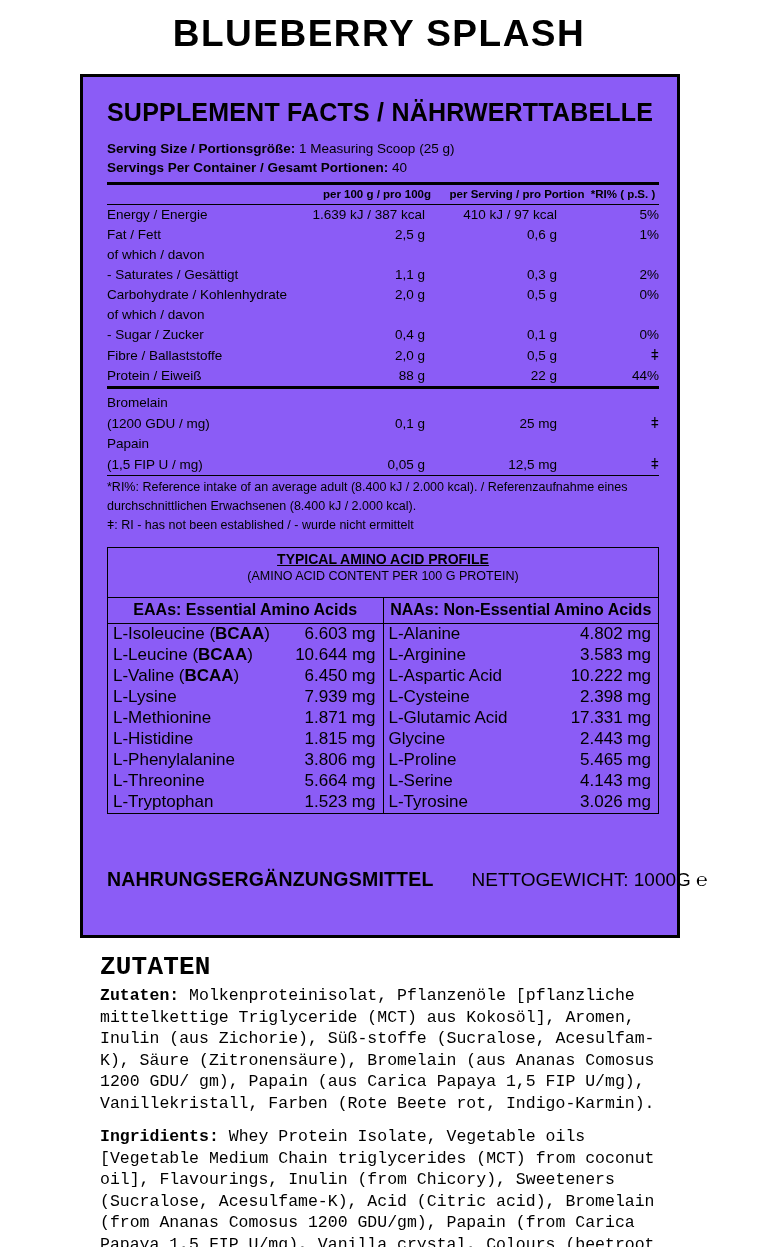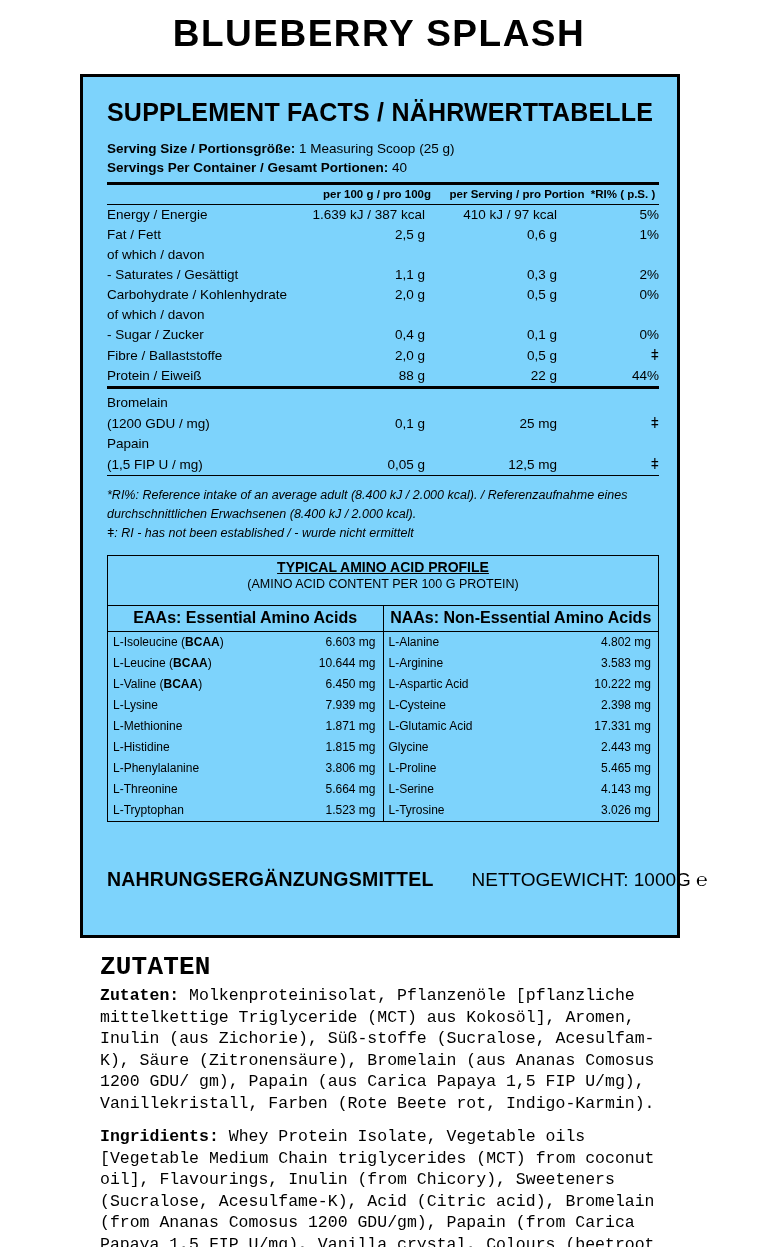--- a/index.html
+++ b/index.html
@@ -38,21 +38,21 @@
 
   
   .facts-panel {
     position: absolute;
     left: 80px;
     top: 74px;
     width: 600px;
     height: 864px;
     border: 3px solid #000;
     box-sizing: border-box;
-    background: #7dd3fc;
+    background: #8b5cf6;
   }
   .panel-inner {
     position: absolute;
     left: 24px;
     top: 0;
     width: 552px;
   }
 
   .facts-heading {
     font-size: 25px;
@@ -102,25 +102,24 @@
   .rule-bot-thin  { border-bottom: 1.5px solid #000; }
   .rule-double-top {
     border-top: 3px solid #000;
   }
   .gap-row td { height: 4px; padding: 0 !important; }
 
   .sym { font-size: 14px; }
 
   
   .footnotes {
-    margin-top: 10px;
+    margin-top: 2px;
     font-size: 12.5px;
     line-height: 19px;
     width: 552px;
-    font-style: italic;
   }
 
   
   .amino-wrap {
     margin-top: 12px;
     width: 552px;
     border: 1.5px solid #000;
     box-sizing: border-box;
   }
   .amino-title {
@@ -152,21 +151,21 @@
   table.amino th.left-head  { border-right: 1.5px solid #000; }
   table.amino td.cellgroup {
     padding: 0;
     vertical-align: top;
   }
   table.amino td.left-col { border-right: 1.5px solid #000; }
   .aa-row {
     display: flex;
     justify-content: space-between;
     padding: 2px 7px 3px 5px;
-    font-size: 12px;
+    font-size: 17px;
     line-height: 16px;
   }
   .aa-name b { font-weight: 700; }
   .aa-val { white-space: nowrap; }
 
   
   .panel-bottom {
     position: absolute;
     left: 24px;
     bottom: 44px;

